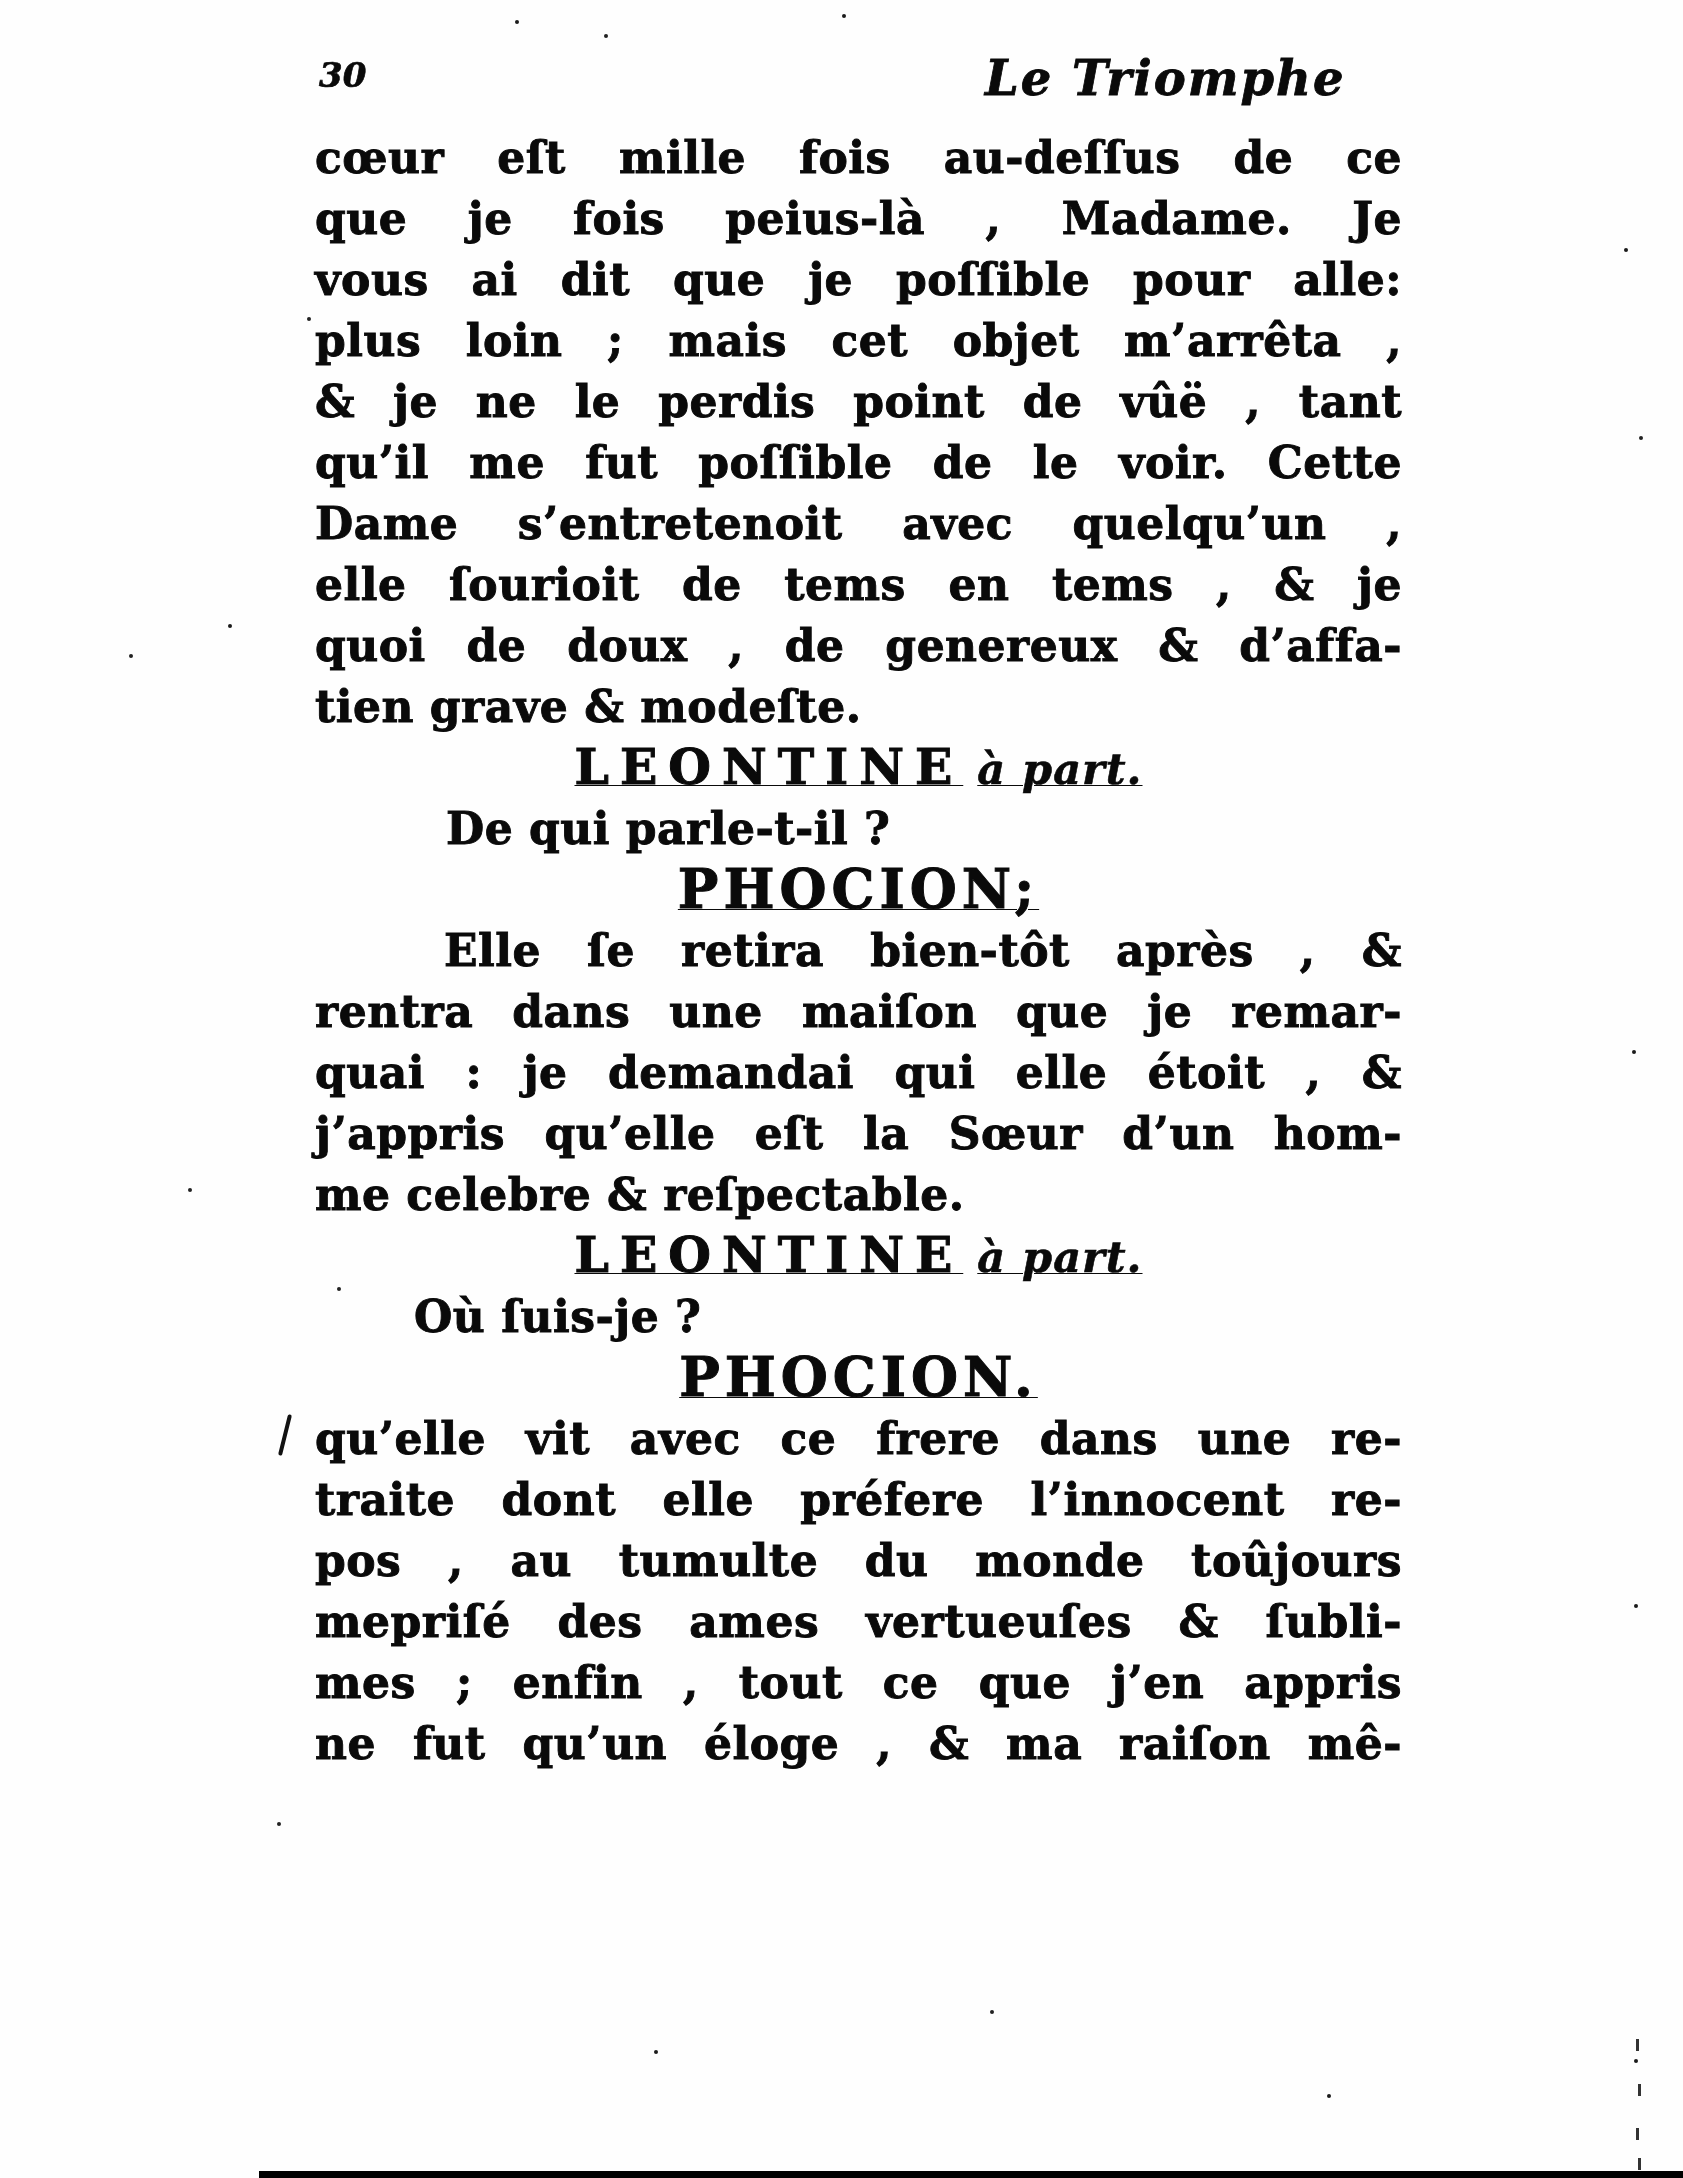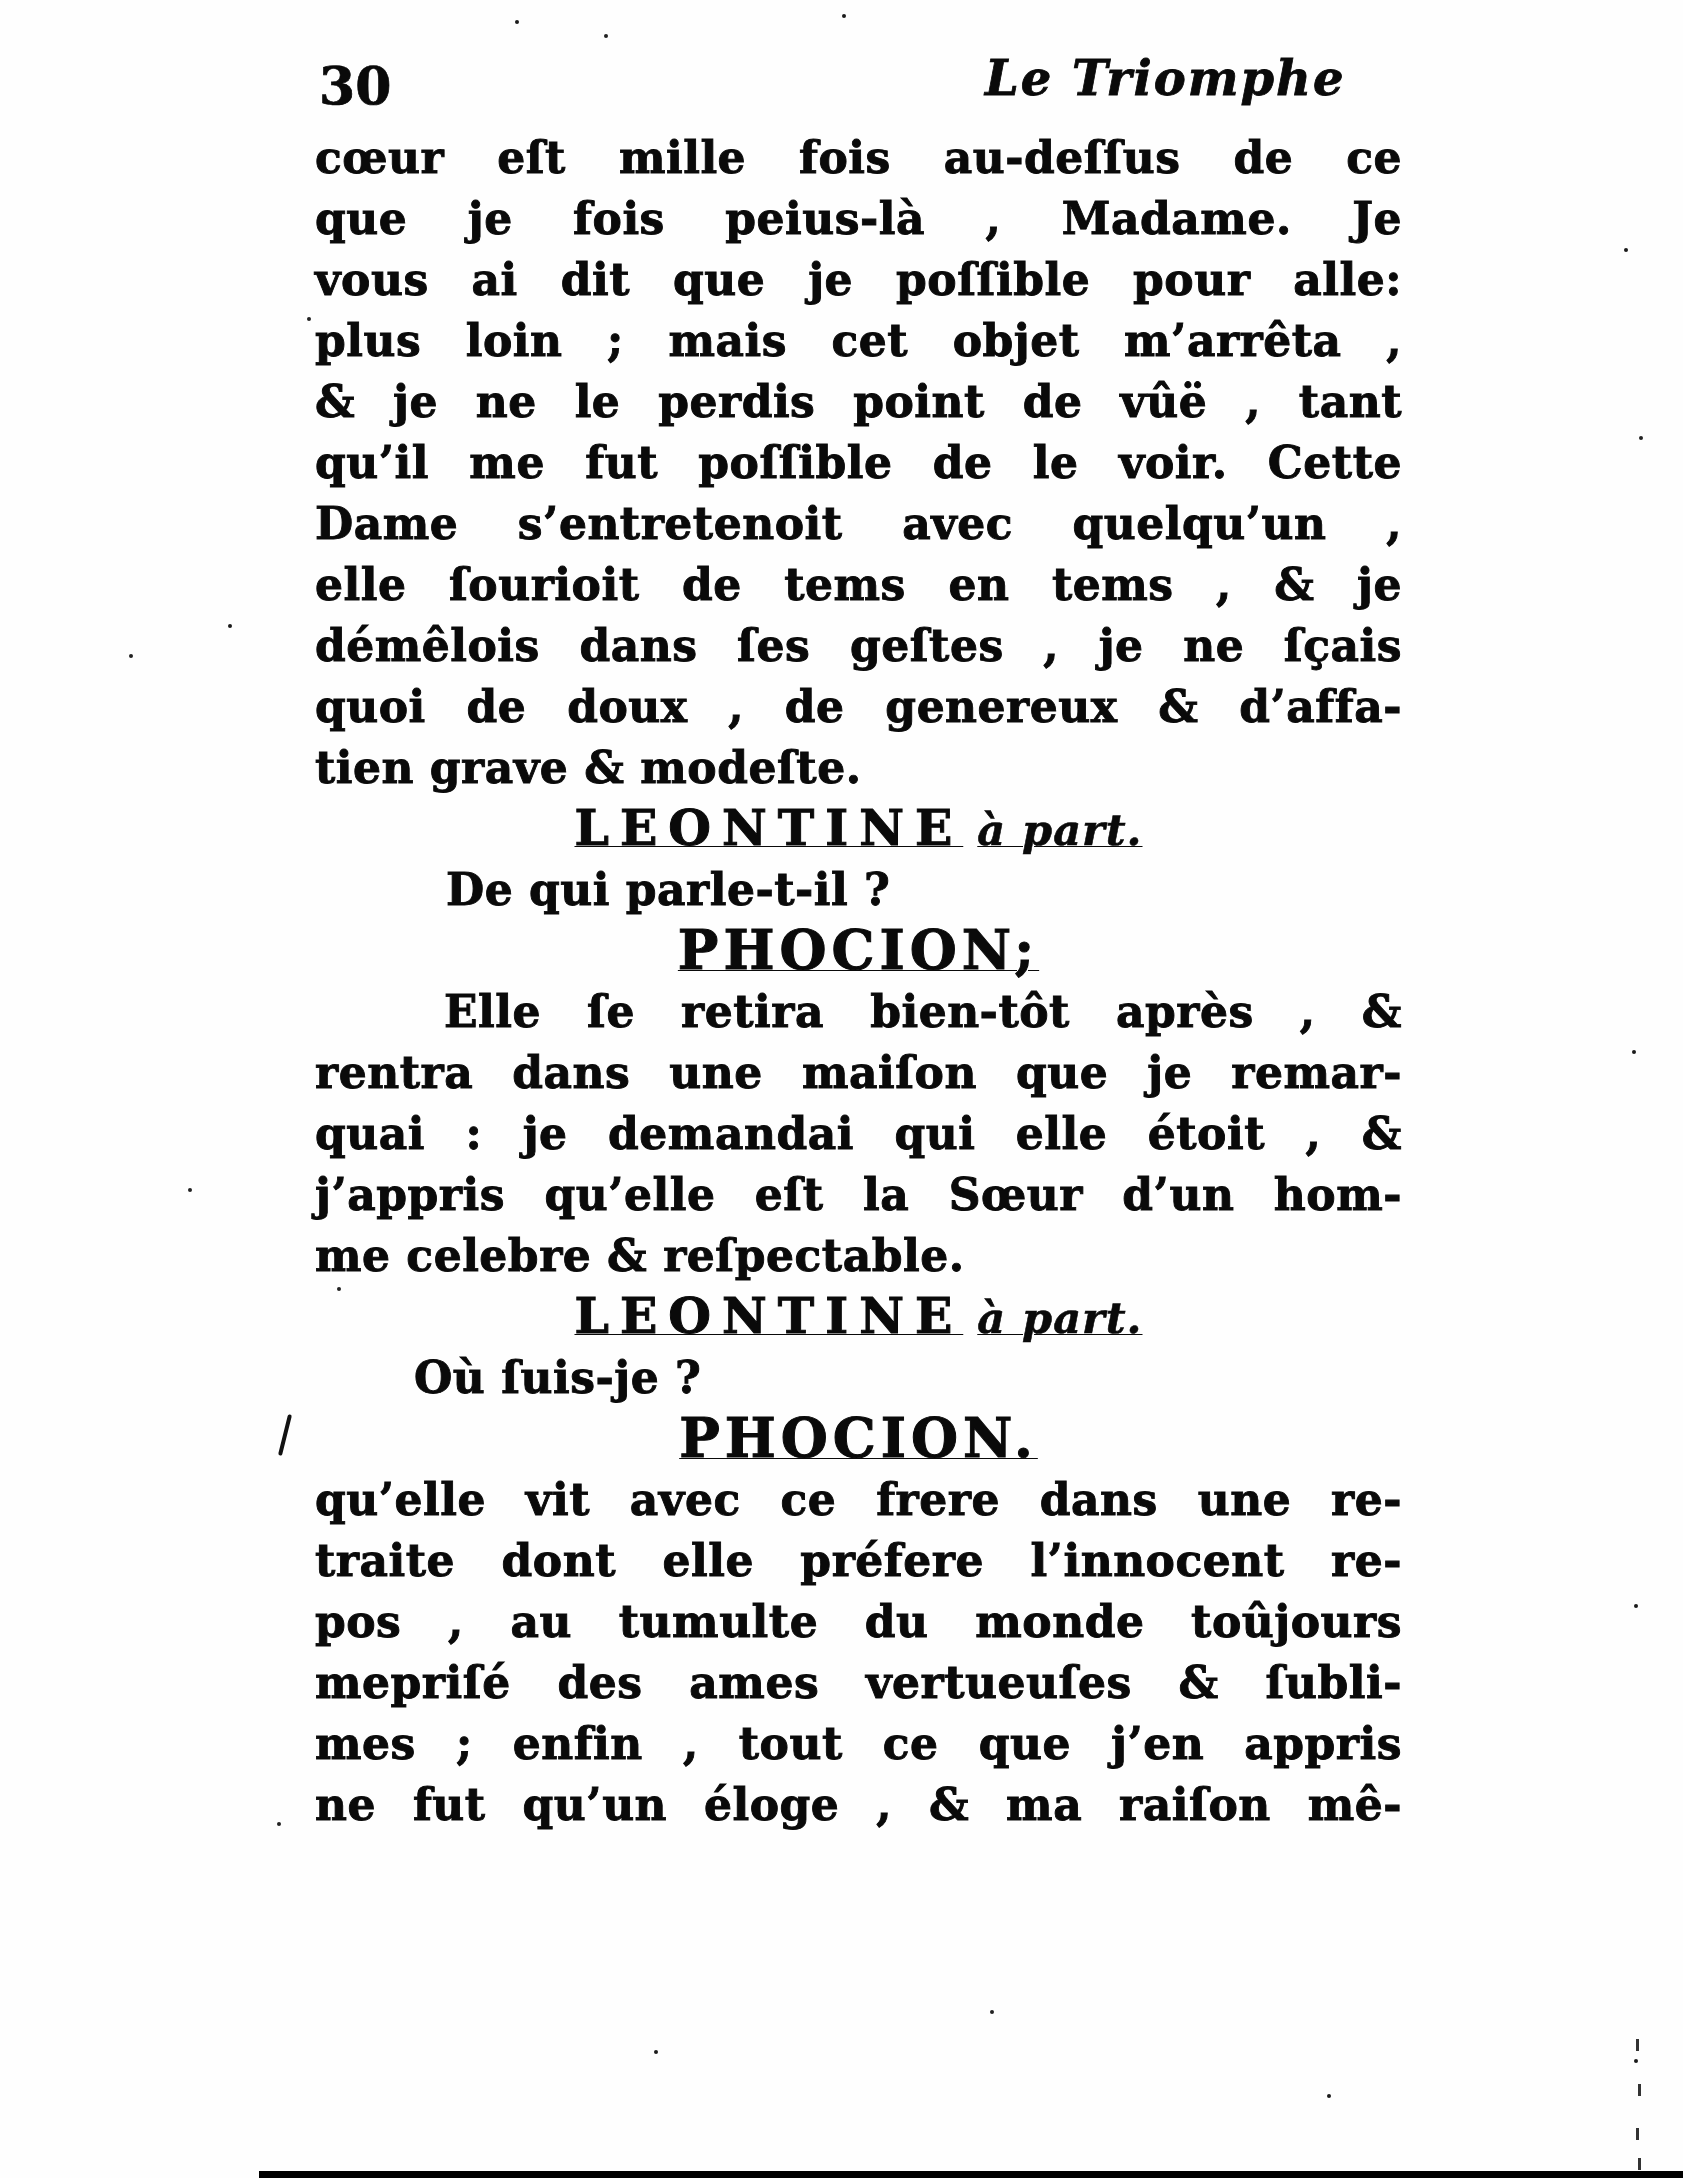--- a/index.html
+++ b/index.html
@@ -9,21 +9,21 @@
     position:relative;
     font-family:"DejaVu Serif", serif;
     color:#0a0a0a;
     overflow:hidden;
   }
   .page { position:absolute; inset:0; background:#fefefe; }
 
   
   .pagenum {
     position:absolute; left:319px; top:55px;
-    font-size:52px; font-weight:bold;
+    font-size:34px; font-weight:bold;font-style:italic;
     -webkit-text-stroke:0.7px #0a0a0a;
   }
   .runtitle {
     position:absolute; left:985px; top:50px;
     font-size:48px; font-weight:bold; font-style:italic;
     letter-spacing:2px;
     -webkit-text-stroke:0.8px #0a0a0a;
   }
 
   
@@ -96,21 +96,20 @@
 
   <div class="column">
       <div class="row line ">cœur eſt mille fois au-deſſus de ce</div>
       <div class="row line ">que je fois peius-là , Madame. Je</div>
       <div class="row line ">vous ai dit que je poſſible pour alle:</div>
       <div class="row line ">plus loin ; mais cet objet m’arrêta ,</div>
       <div class="row line ">&amp; je ne le perdis point de vûë , tant</div>
       <div class="row line ">qu’il me fut poſſible de le voir. Cette</div>
       <div class="row line ">Dame s’entretenoit avec quelqu’un ,</div>
       <div class="row line ">elle ſourioit de tems en tems , &amp; je</div>
-      <div class="row line ">démêlois dans ſes geſtes , je ne ſçais</div>
       <div class="row line ">quoi de doux , de genereux &amp; d’affa-</div>
       <div class="row line short">tien grave &amp; modeſte.</div>
       <div class="row speaker"><span class="caps">LEONTINE</span><span class="dir">à part.</span></div>
       <div class="row line cue1">De qui parle-t-il ?</div>
       <div class="row speaker"><span class="caps large">PHOCION;</span></div>
       <div class="row line opener">Elle ſe retira bien-tôt après , &amp;</div>
       <div class="row line ">rentra dans une maiſon que je remar-</div>
       <div class="row line ">quai : je demandai qui elle étoit , &amp;</div>
       <div class="row line ">j’appris qu’elle eſt la Sœur d’un hom-</div>
       <div class="row line short">me celebre &amp; reſpectable.</div>

